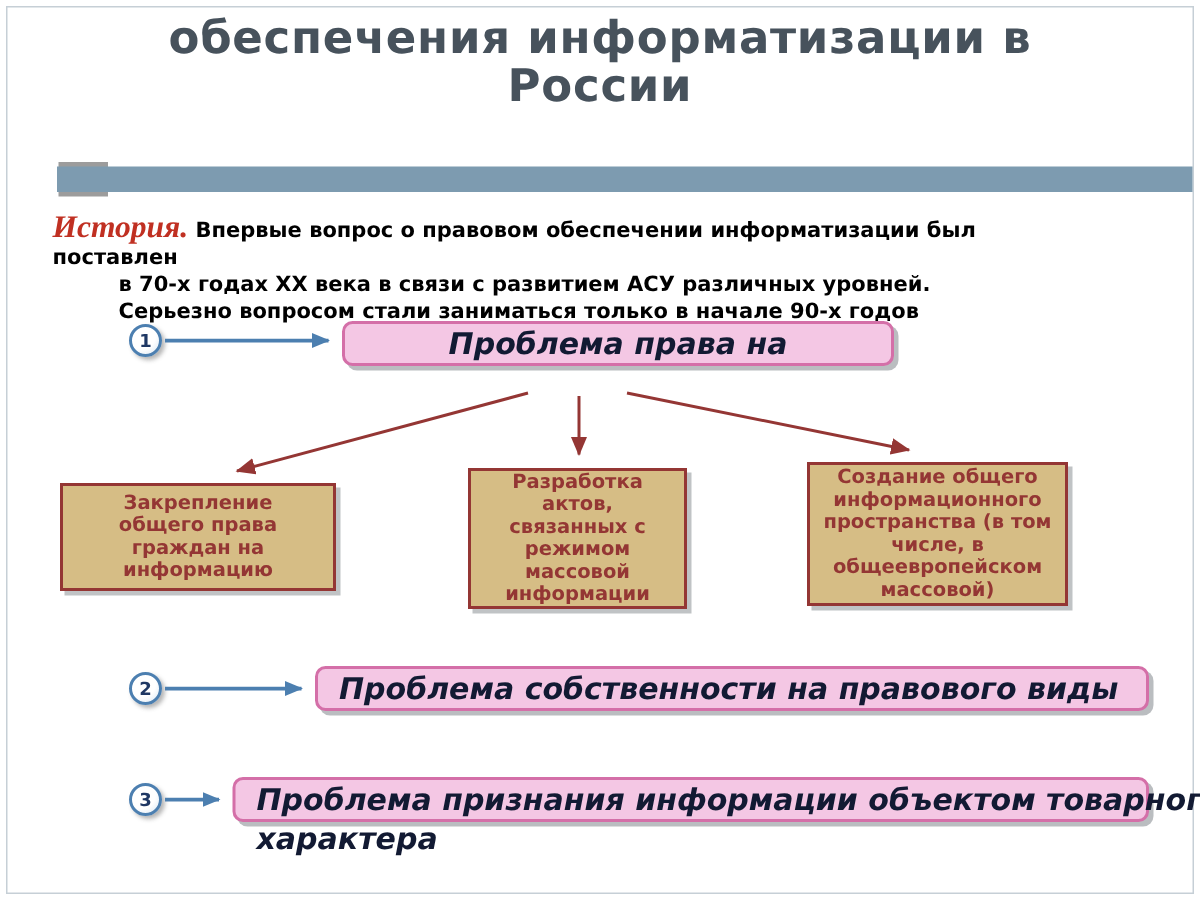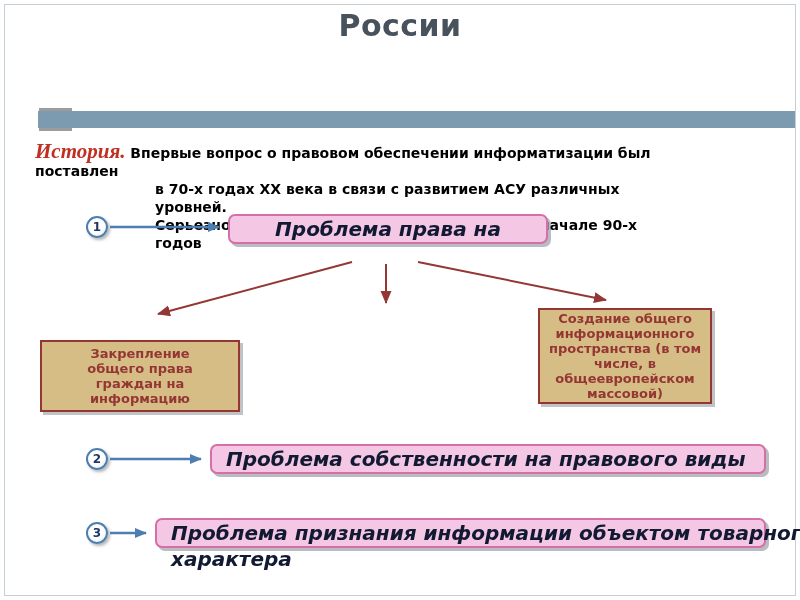--- a/index.html
+++ b/index.html
@@ -13,21 +13,21 @@
   .title span { display:block; }
 
   .badge { position:absolute; left:5px; top:108px; width:33px; height:23px; background:#9c9c9c;
            color:#ffffff; font-size:10px; font-weight:bold; display:flex; align-items:center; justify-content:center;margin-left:34px; }
   .band  { position:absolute; left:38px; top:111px; right:5px; height:17px; background:#7d9bb0; }
 
   .history { position:absolute; left:35px; top:142px; width:640px; font-size:14px; font-weight:bold;
              color:#000000; line-height:18px; }
   .history .lbl { font-family:"Liberation Serif","DejaVu Serif",serif; font-style:italic;
                   color:#c03022; font-size:21px; }
-  .history .indent { display:block; margin-left:120px; }
+  .history .indent { display:block; margin-left:44px; }
 
   .num-circle { position:absolute; width:22px; height:22px; border-radius:50%;
                 border:2px solid #4c7fb0;
                 background:radial-gradient(circle at 35% 30%, #ffffff 55%, #d9e6f2);
                 color:#1f3864; font-size:12px; font-weight:bold;
                 display:flex; align-items:center; justify-content:center;
                 box-shadow:2px 2px 3px rgba(90,90,90,.45); }
 
   .pink-box { position:absolute; height:30px; background:#f4c7e4; border:2px solid #d46fa8;
               border-radius:7px; box-shadow:3px 3px 0 rgba(130,135,140,.55);
@@ -43,40 +43,44 @@
 
   .arrows { position:absolute; left:0; top:0; pointer-events:none; }
 </style>
 </head>
 <body>
 
 <div class="slide">
   <div class="frame"></div>
 
   <h1 class="title">
+    <span>обеспечения информатизации в</span>
     <span>России</span>
   </h1>
 
   <div class="badge">217</div>
   <div class="band"></div>
 
   <p class="history">
     <span class="lbl">История.</span>
     <span>Впервые вопрос о правовом обеспечении информатизации был поставлен</span>
     <span class="indent">в 70-х годах XX века в связи с развитием АСУ различных уровней.</span>
     <span class="indent">Серьезно вопросом стали заниматься только в начале 90-х годов</span>
   </p>
 
   <div class="num-circle" style="left:86px; top:216px;">1</div>
-  <div class="pink-box pb-center" style="left:228px; top:214px; width:320px;">
+  <div class="pink-box pb-center" style="left:228px; top:214px; width:368px;">
     <span class="txt">Проблема права на</span>
   </div>
 
-  <div class="tan-box" style="left:40px; top:340px; width:200px; height:72px; padding:0 22px;">
+  <div class="tan-box" style="left:40px; top:322px; width:184px; height:72px; padding:0 22px;">
     <span>Закрепление общего права граждан на информацию</span>
+  </div>
+  <div class="tan-box" style="left:312px; top:312px; width:146px; height:94px; padding:0 22px;">
+    <span>Разработка актов, связанных с режимом массовой информации</span>
   </div>
   <div class="tan-box" style="left:538px; top:308px; width:174px; height:96px; padding:0 6px;">
     <span>Создание общего информационного пространства (в том числе, в общеевропейском массовой)</span>
   </div>
 
   <div class="num-circle" style="left:86px; top:448px;">2</div>
   <div class="pink-box pb-left" style="left:210px; top:444px; width:556px;">
     <span class="txt">Проблема собственности на правового виды</span>
   </div>
 

